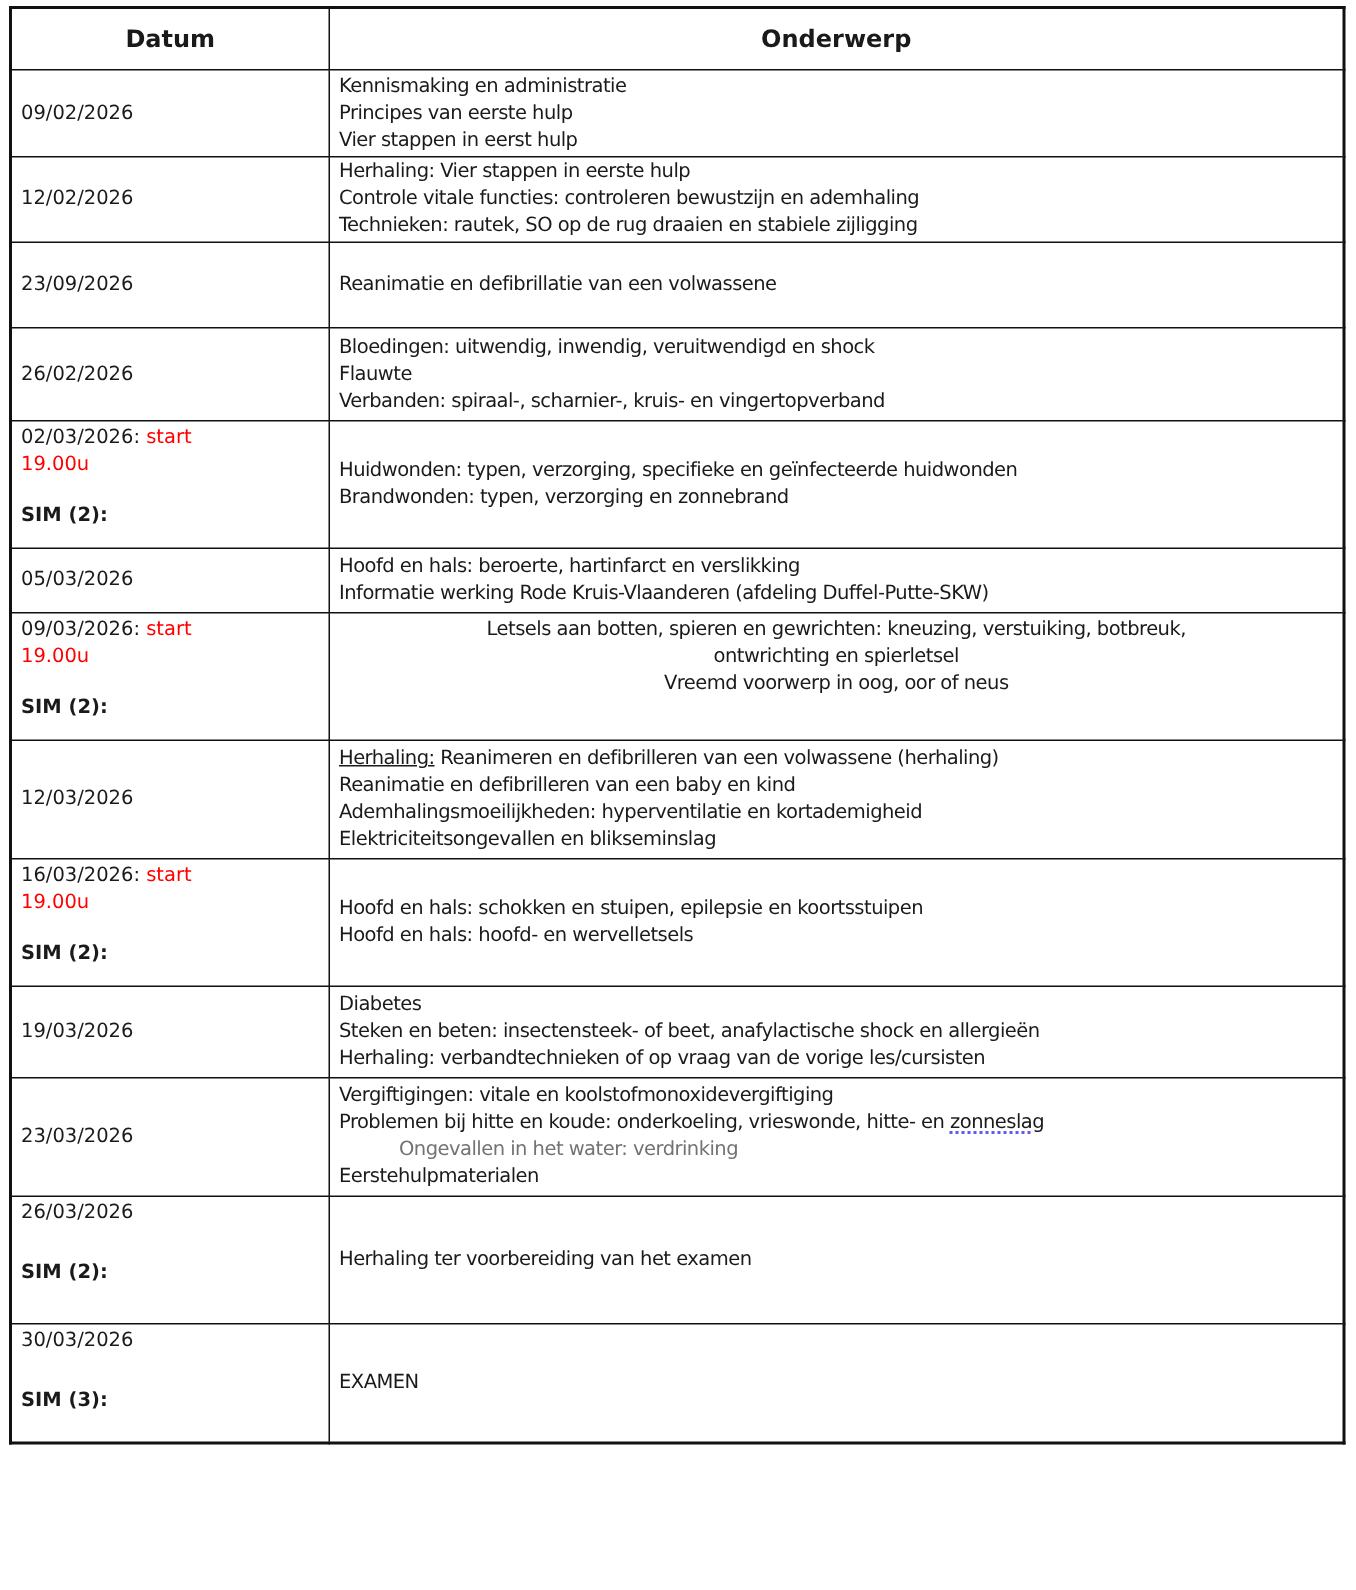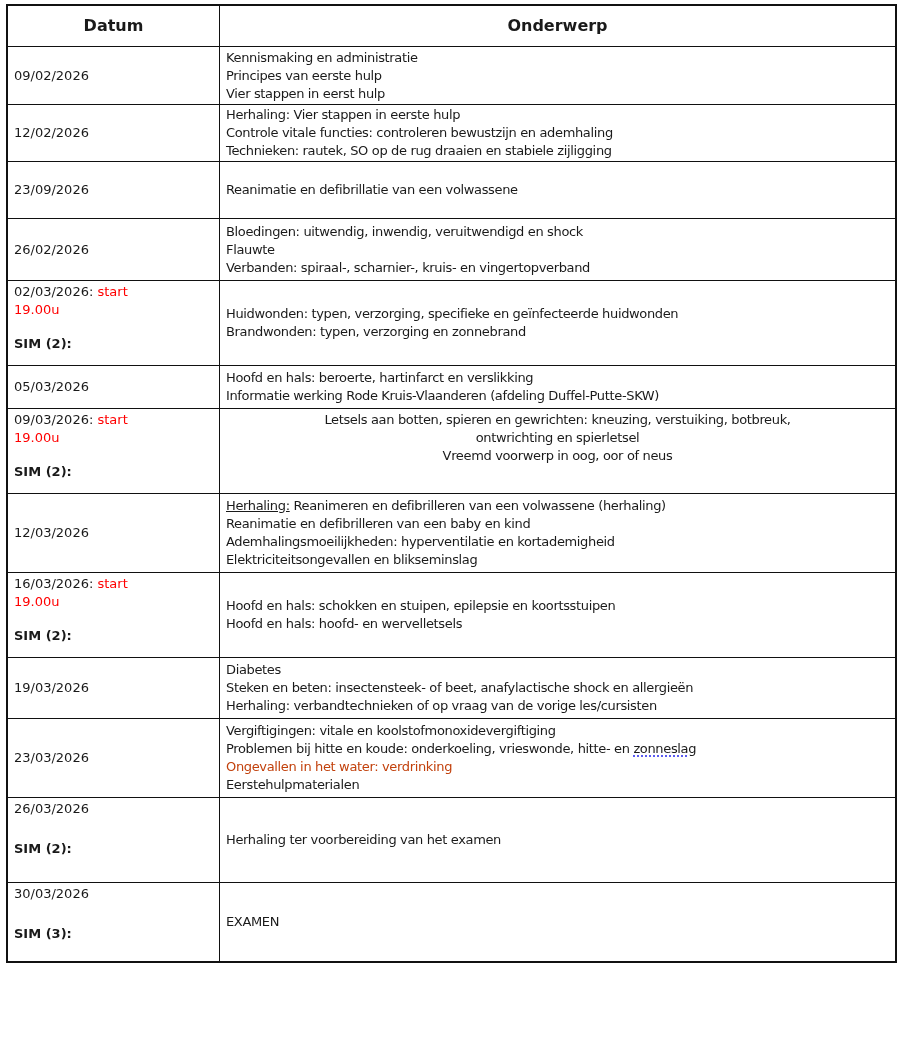--- a/index.html
+++ b/index.html
@@ -18,21 +18,21 @@
       height: 40px; font-weight: bold; text-align: center; font-size: 16px;
     }
     th.c-date, td.c-date { width: 199px; text-align: left; }
     td.c-topic { text-align: left; vertical-align: middle; padding-left: 6px; letter-spacing: -0.35px; }
     td.c-date { vertical-align: middle; }
     .line { display: block; white-space: nowrap; }
     .red { color: #ff0000; }
     .sim { display: block; font-weight: bold; margin-top: 16px; }
     .underline { text-decoration: underline; }
     .spell { text-decoration: underline dotted #5b5bf0; text-decoration-thickness: 2px; text-underline-offset: 2px; }
-    .black { color: #c2410c; }
+    .black { color: #737373; margin-left: 40px; }
     tr.r-a td { height: 57px; }
     tr.r-b td { height: 56px; }
     tr.r-c td { height: 56px; }
     tr.r-d td { height: 61px; }
     tr.r-e td { height: 82px; }
     tr.r-f td { height: 42px; }
     tr.r-g td { height: 82px; }
     tr.r-h td { height: 78px; }
     tr.r-i td { height: 82px; }
     tr.r-j td { height: 60px; }

